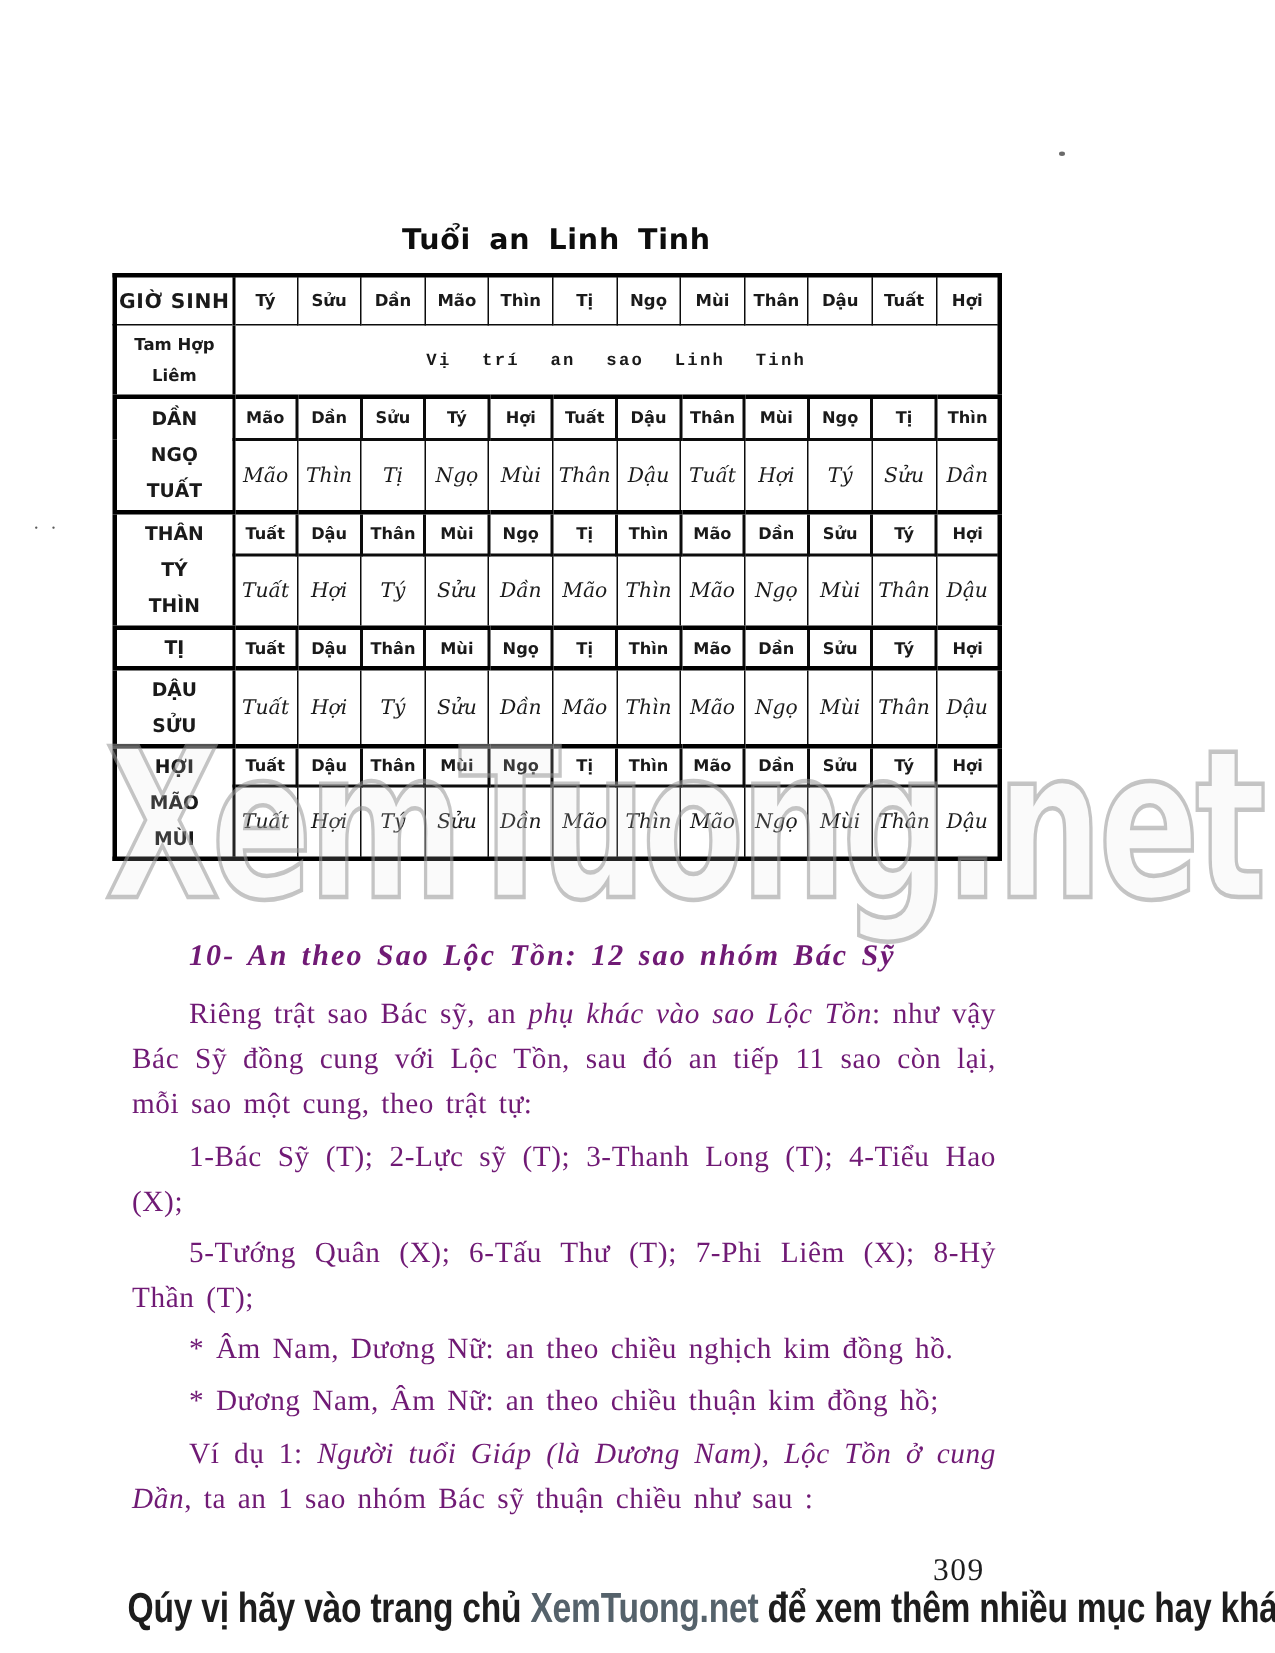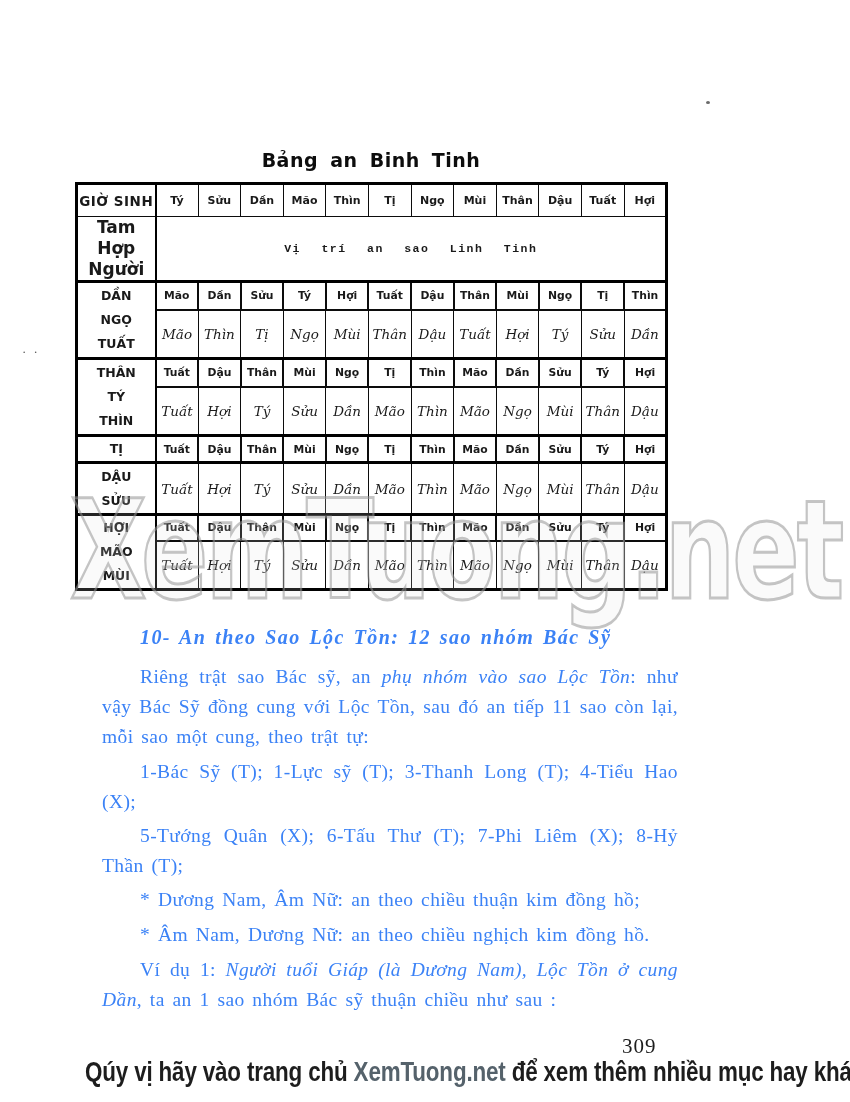--- a/index.html
+++ b/index.html
@@ -27,41 +27,41 @@
     border:3px solid #000; background:transparent; z-index:1;
   }
   .tbl th, .tbl td {
     border:1.6px solid #0c0c0c; text-align:center; vertical-align:middle;
     padding:0; overflow:hidden; background:transparent;
   }
   .tbl col.c0 { width:79px; }
   .tbl col.c { width:42.6px; }
   th.corner { font-family:"DejaVu Sans", sans-serif; font-size:13.5px; font-weight:bold; letter-spacing:0.5px; border-right:2.5px solid #000; }
   th.hour   { font-family:"DejaVu Sans", sans-serif; font-size:11px; font-weight:bold; }
-  th.tamhop { font-family:"DejaVu Sans", sans-serif; font-size:17px; font-weight:bold; line-height:21px; border-right:2.5px solid #000; }
+  th.tamhop { font-family:"DejaVu Sans", sans-serif; font-size:11px; font-weight:bold; line-height:21px; border-right:2.5px solid #000; }
   td.vitri  { font-family:Liberation Mono, monospace; font-size:11.5px; font-weight:bold; letter-spacing:1.5px; word-spacing:12px; }
   th.glabel { font-family:"DejaVu Sans", sans-serif; font-size:12.5px; font-weight:bold; line-height:24px; border-right:2.5px solid #000; }
   td.b { font-family:"DejaVu Sans", sans-serif; font-size:10.8px; font-weight:bold; border-width:2px; }
   td.i { font-family:"DejaVu Serif", serif; font-style:italic; font-size:13.5px; border-width:1.2px; }
   tr.gsep > th, tr.gsep > td { border-top:3px solid #000; }
   
   .watermark {
     position:absolute; left:70px; top:470px; z-index:3;
     font-family:"DejaVu Sans", sans-serif; font-weight:bold;
     font-size:138px; letter-spacing:-4px; white-space:nowrap;
     color:rgba(225,225,225,0.16);
     -webkit-text-stroke:3px rgba(150,150,150,0.55);
     transform:scaleX(0.72); transform-origin:left center;
     pointer-events:none;
   }
   
   .content {
     position:absolute; left:88px; top:622px; width:576px; z-index:2;
     font-family:"Liberation Serif", serif; font-size:19.5px;
-    line-height:30px; color:#3b82f6; letter-spacing:0.4px; word-spacing:2.5px;margin-left:14px;
+    line-height:30px; color:#701a75; letter-spacing:0.4px; word-spacing:2.5px;
   }
   .content .heading {
     font-weight:bold; font-style:italic; font-size:20px;
     letter-spacing:1.4px; padding-left:38px; margin-bottom:10px; white-space:nowrap;
   }
   .content p { text-align:justify; text-indent:38px; margin-bottom:5px; }
   .content p.tight { margin-bottom:4px; }
   .content .it { font-style:italic; }
   
   .page-number { position:absolute; left:622px; top:1034px; font-size:21px; letter-spacing:1px; color:#1d1d1d; }
@@ -75,21 +75,21 @@
   .footer-line .site { color:#55626b; text-decoration:none; }
 </style>
 </head>
 <body>
 
 <div class="page">
 
   <div class="dot-artifact"></div>
   <div class="margin-artifact">· ·</div>
 
-  <div class="tbl-title">Bảng an Binh Tinh</div>
+  <div class="tbl-title">Tuổi an Linh Tinh</div>
 
   <table class="tbl">
     <colgroup>
       <col class="c0">
       <col class="c">
         <col class="c">
         <col class="c">
         <col class="c">
         <col class="c">
         <col class="c">
@@ -112,21 +112,21 @@
           <th class="hour">Ngọ</th>
           <th class="hour">Mùi</th>
           <th class="hour">Thân</th>
           <th class="hour">Dậu</th>
           <th class="hour">Tuất</th>
           <th class="hour">Hợi</th>
         </tr>
         <tr style="height: 48px;">
           <th class="tamhop">
             <div>Tam Hợp</div>
-            <div>Người</div>
+            <div>Liêm</div>
           </th>
           <td class="vitri" colspan="12">Vị trí an sao Linh Tinh</td>
         </tr>
         <tr class="gsep" style="height: 28px;">
           <th class="glabel" rowspan="2">
             <div>DẦN</div>
             <div>NGỌ</div>
             <div>TUẤT</div>
           </th>
           <td class="b">Mão</td>
@@ -257,25 +257,25 @@
           <td class="i">Thân</td>
           <td class="i">Dậu</td>
         </tr>
       </tbody>
   </table>
 
   <div class="watermark">XemTuong.net</div>
 
   <div class="content">
     <div class="heading">10- An theo Sao Lộc Tồn: 12 sao nhóm Bác Sỹ</div>
-    <p><span>Riêng trật sao Bác sỹ, an </span><span class="it">phụ nhóm vào sao Lộc Tồn</span><span>: như vậy Bác Sỹ đồng cung với Lộc Tồn, sau đó an tiếp 11 sao còn lại, mỗi sao một cung, theo trật tự:</span></p>
-    <p class="tight">1-Bác Sỹ (T); 1-Lực sỹ (T); 3-Thanh Long (T); 4-Tiểu Hao (X);</p>
+    <p><span>Riêng trật sao Bác sỹ, an </span><span class="it">phụ khác vào sao Lộc Tồn</span><span>: như vậy Bác Sỹ đồng cung với Lộc Tồn, sau đó an tiếp 11 sao còn lại, mỗi sao một cung, theo trật tự:</span></p>
+    <p class="tight">1-Bác Sỹ (T); 2-Lực sỹ (T); 3-Thanh Long (T); 4-Tiểu Hao (X);</p>
     <p class="tight">5-Tướng Quân (X); 6-Tấu Thư (T); 7-Phi Liêm (X); 8-Hỷ Thần (T);</p>
+    <p>* Âm Nam, Dương Nữ: an theo chiều nghịch kim đồng hồ.</p>
     <p>* Dương Nam, Âm Nữ: an theo chiều thuận kim đồng hồ;</p>
-    <p>* Âm Nam, Dương Nữ: an theo chiều nghịch kim đồng hồ.</p>
     <p><span>Ví dụ 1: </span><span class="it">Người tuổi Giáp (là Dương Nam), Lộc Tồn ở cung Dần</span><span>, ta an 1 sao nhóm Bác sỹ thuận chiều như sau :</span></p>
   </div>
 
   <div class="page-number">309</div>
 
   <div class="footer-line"><span>Qúy vị hãy vào trang chủ </span><a href="#" class="site">XemTuong.net</a><span> để xem thêm nhiều mục hay khác</span></div>
 
 </div>
 
 </body></html>

